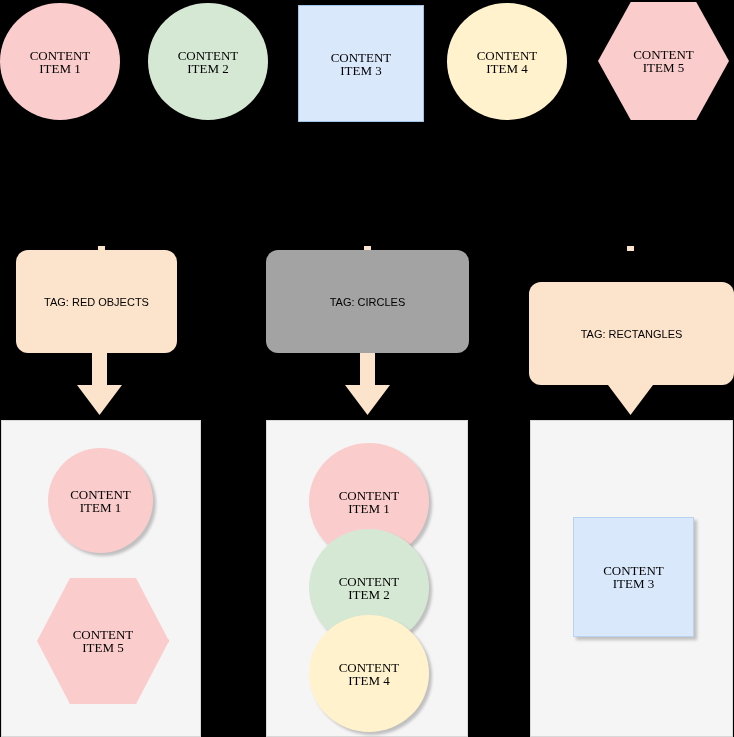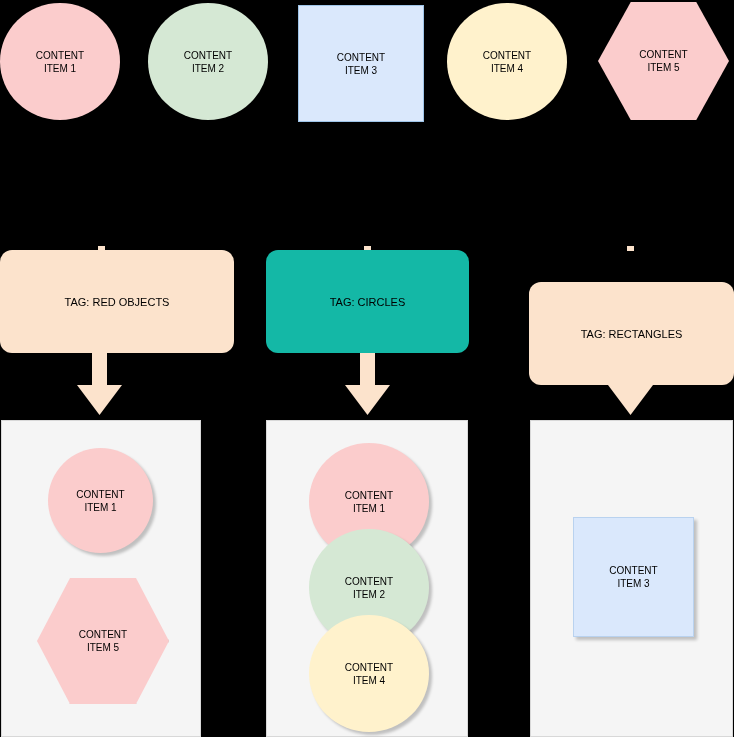--- a/index.html
+++ b/index.html
@@ -15,22 +15,22 @@
     font-family: "Liberation Sans", sans-serif;
   }
   .canvas {
     position: absolute;
     left: 0;
     top: 0;
     width: 734px;
     height: 737px;
   }
   .shape-label {
-    font-family: Liberation Sans, sans-serif;
-    font-size: 10px;
+    font-family: Liberation Serif, serif;
+    font-size: 13px;
     line-height: 13px;
     color: #000000;
     text-align: center;
     white-space: pre-line;
     pointer-events: none;
   }
 
   
   .src {
     position: absolute;
@@ -116,26 +116,26 @@
     <div class="shape-label">CONTENT
 ITEM 4</div>
   </div>
 
   <div class="src hexclip" style="left:598px; top:2px; width:131px; height:118px; background:#FBCCCC;">
     <div class="shape-label">CONTENT
 ITEM 5</div>
   </div>
 
   <div class="tag-notch" style="left:98px; top:246px; background:#FCE3CC;"></div>
-  <div class="tag-box" style="left:0px; top:250px; width:234px; height:103px; background:#FCE3CC;">
+  <div class="tag-box" style="left:16px; top:250px; width:161px; height:103px; background:#FCE3CC;">
     <div class="tag-label">TAG: RED OBJECTS</div>
   </div>
 
   <div class="tag-notch" style="left:364px; top:246px; background:#FCE3CC;"></div>
-  <div class="tag-box" style="left:266px; top:250px; width:203px; height:103px; background:#14b8a6;">
+  <div class="tag-box" style="left:266px; top:250px; width:203px; height:103px; background:#a3a3a3;">
     <div class="tag-label">TAG: CIRCLES</div>
   </div>
 
   <div class="tag-notch" style="left:627px; top:246px; background:#FCE3CC;"></div>
   <div class="tag-box" style="left:529px; top:250px; width:205px; height:103px; background:#FCE3CC;margin-top:32px;">
     <div class="tag-label">TAG: RECTANGLES</div>
   </div>
 
   <svg class="arrow" style="left:77px; top:353px;" viewBox="0 0 45 62" preserveAspectRatio="none">
     <polygon points="15,0 30,0 30,32 45,32 22.5,62 0,32 15,32" fill="#FCE3CC"></polygon>

